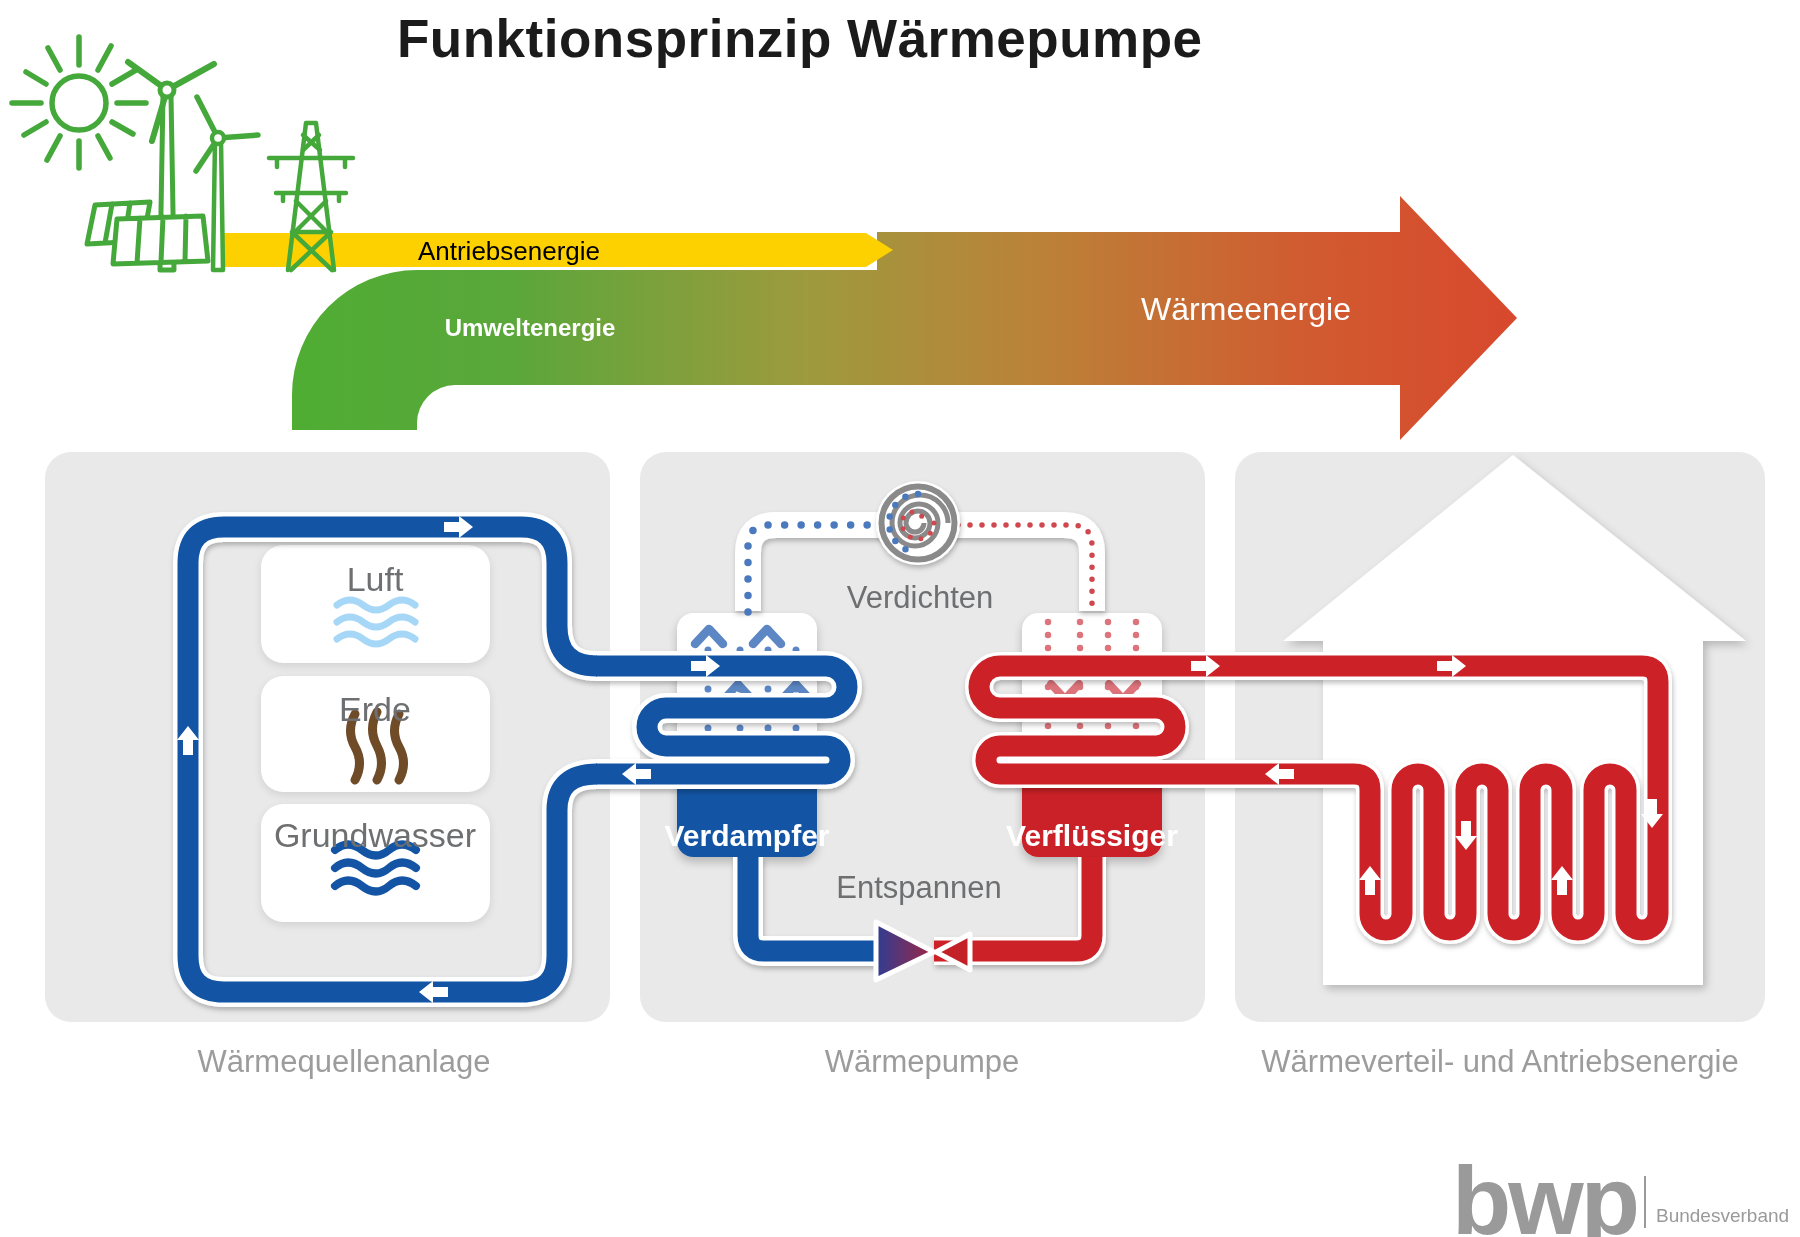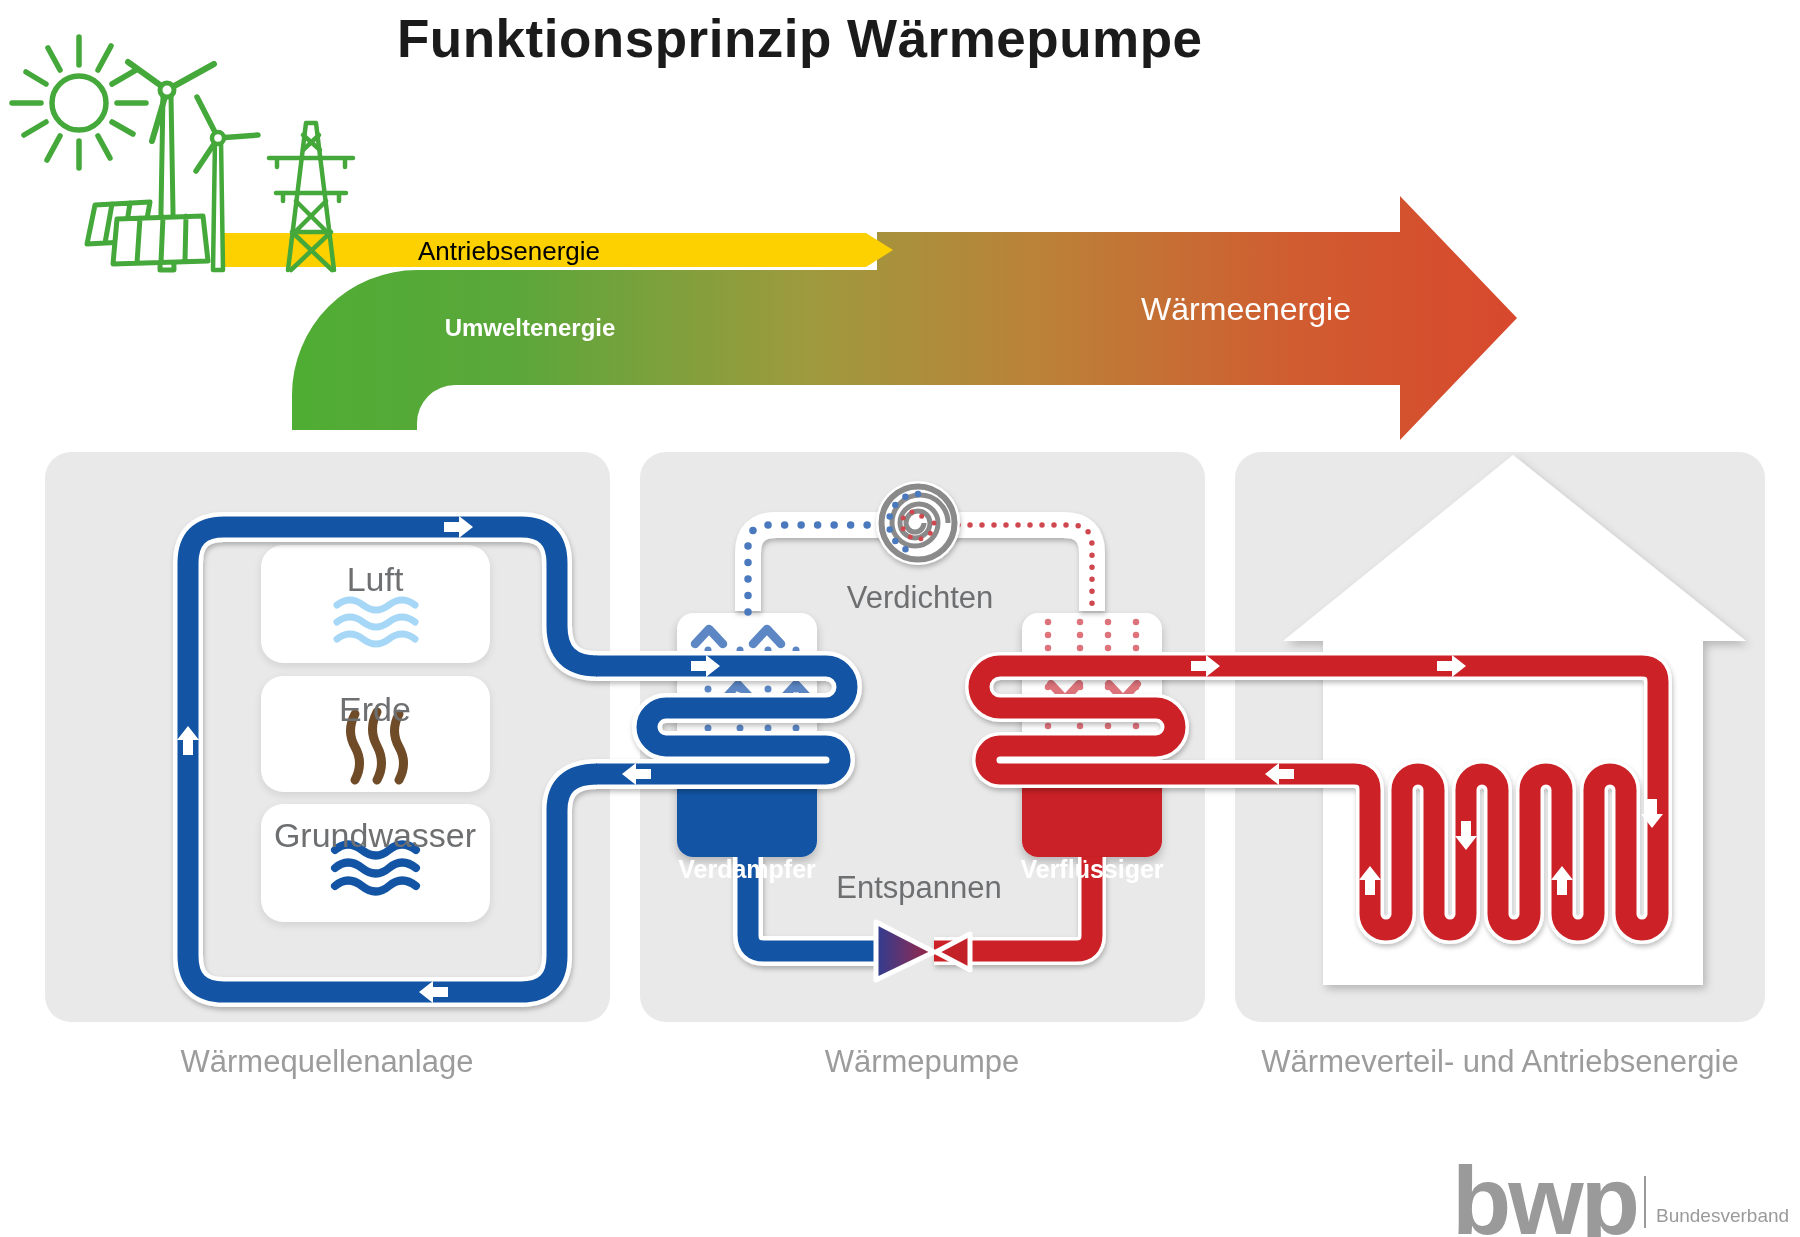--- a/index.html
+++ b/index.html
@@ -12,21 +12,21 @@
           box-shadow:0 5px 10px rgba(0,0,0,.22);}
   .tank{position:absolute;left:0;bottom:0;width:140px;height:94px;border-radius:0 0 16px 16px;}
   svg#art{position:absolute;left:0;top:0;z-index:5;}
   .t{position:absolute;z-index:8;white-space:nowrap;}
   .ctr{transform:translateX(-50%);}
   .title{left:383px;top:8px;font-size:53px;font-weight:bold;color:#1b1b1b;letter-spacing:.5px;margin-left:14px;}
   .lbl-drive{left:509px;top:236px;font-size:26px;color:#000000;}
   .lbl-ambient{left:530px;top:314px;font-size:24px;font-weight:bold;color:#fff;}
   .lbl-heat{left:1246px;top:291px;font-size:32px;font-weight:normal;color:#fff;}
   .lbl-proc{font-size:31px;color:#6e6f71;}
-  .lbl-unit{font-size:25px;font-weight:bold;color:#fff;margin-top:36px;}
+  .lbl-unit{font-size:30px;font-weight:bold;color:#fff;}
   .lbl-src{font-size:34px;color:#6e6f71;}
   .caption{top:1044px;font-size:31px;color:#9c9c9c;}
   .logo-mark{left:1452px;top:1152px;font-size:97px;font-weight:bold;color:#9a9a9a;letter-spacing:-3px;line-height:1;}
   .logo-div{position:absolute;left:1644px;top:1176px;width:2px;height:52px;background:#9a9a9a;z-index:8;}
   .logo-org{left:1656px;top:1180px;font-size:19px;color:#9a9a9a;line-height:24px;white-space:pre-line;}
 </style>
 </head>
 <body>
 
 <div id="canvas">
@@ -206,21 +206,21 @@
 
   <div class="t ctr lbl-src" style="left:375px;top:560px;">Luft</div>
   <div class="t ctr lbl-src" style="left:375px;top:690px;">Erde</div>
   <div class="t ctr lbl-src" style="left:375px;top:816px;text-align:right;">Grundwasser</div>
 
   <div class="t ctr lbl-proc" style="left:920px;top:580px;">Verdichten</div>
   <div class="t ctr lbl-proc" style="left:919px;top:870px;">Entspannen</div>
   <div class="t ctr lbl-unit" style="left:747px;top:819px;">Verdampfer</div>
   <div class="t ctr lbl-unit" style="left:1092px;top:819px;">Verflüssiger</div>
 
-  <div class="t ctr caption" style="left:327px;text-align:right;">Wärmequellenanlage</div>
+  <div class="t ctr caption" style="left:344px;text-align:right;">Wärmequellenanlage</div>
   <div class="t ctr caption" style="left:922px;">Wärmepumpe</div>
   <div class="t ctr caption" style="left:1500px;">Wärmeverteil- und Antriebsenergie</div>
 
   <div class="t logo-mark">bwp</div>
   <div class="logo-div"></div>
   <div class="t logo-org">
     <span>Bundesverband</span><br>
     
   </div>
 

